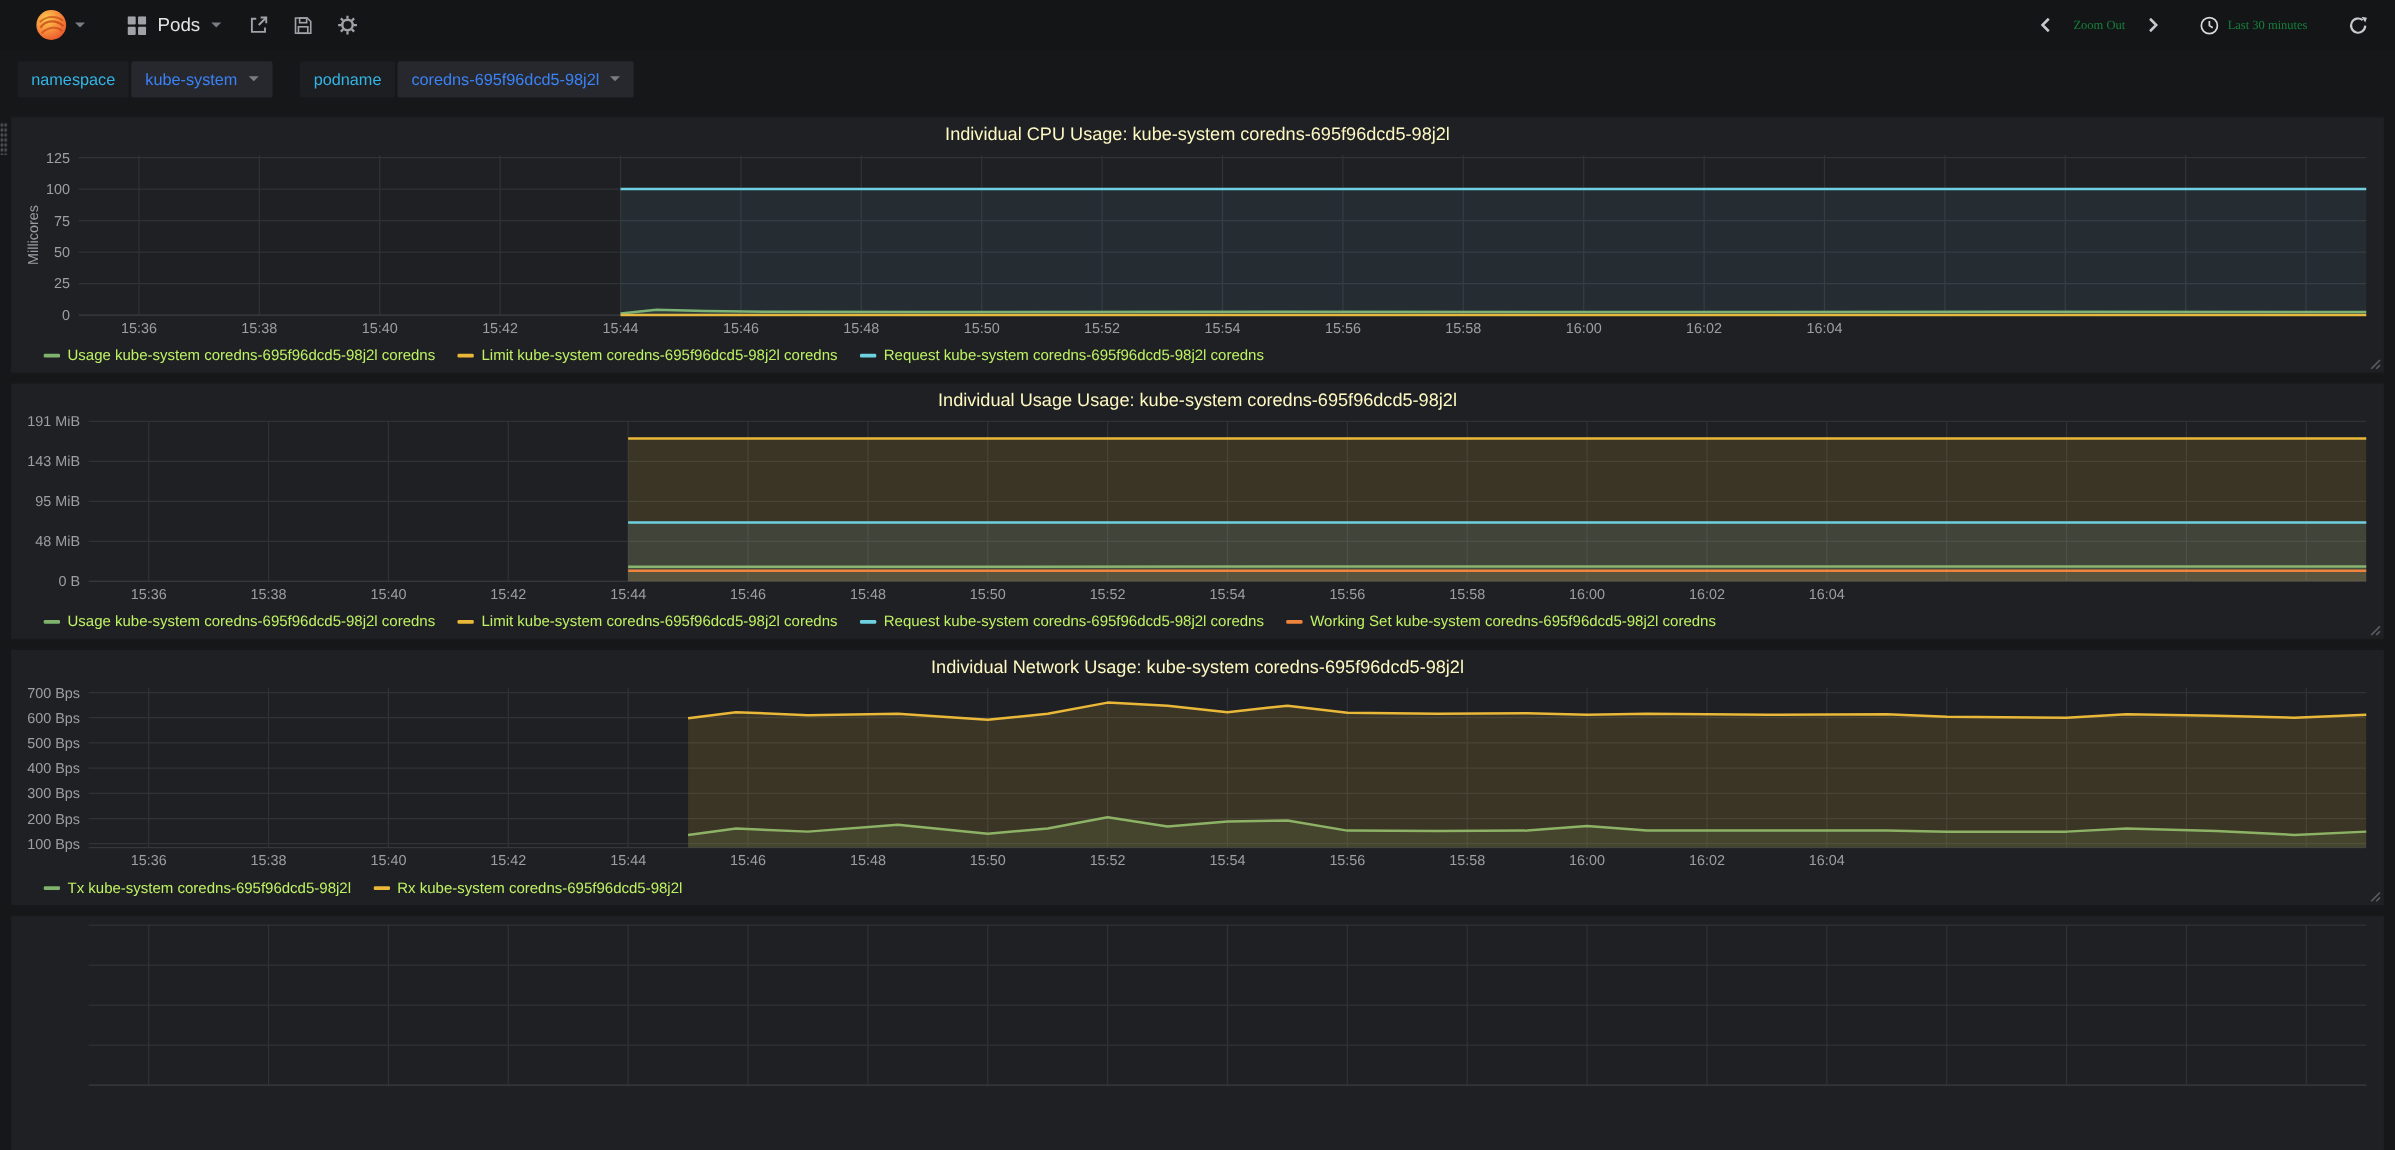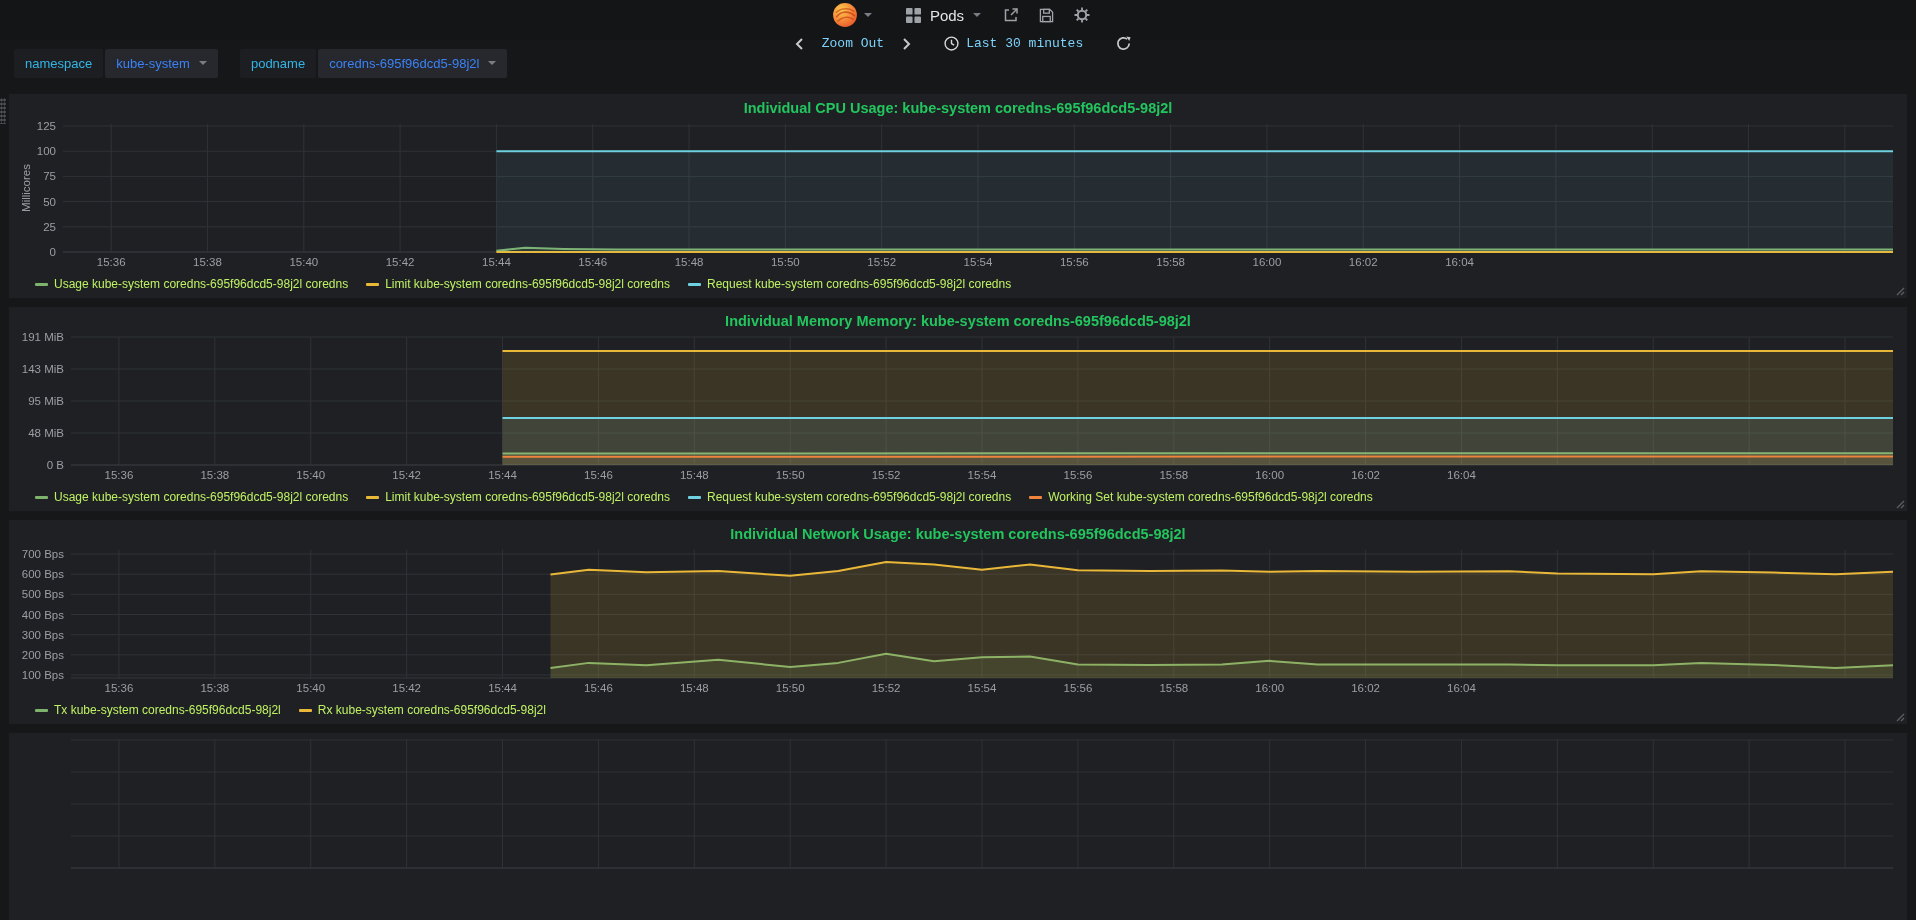--- a/index.html
+++ b/index.html
@@ -1,38 +1,38 @@
 <!DOCTYPE html>
 <html><head>
 <meta charset="utf-8">
 <style>
   *{margin:0;padding:0;box-sizing:border-box}
   html,body{width:1916px;height:920px;overflow:hidden;background:#161719;font-family:"Liberation Sans",sans-serif;}
   
-  .navbar{height:40px;background:#131517;display:flex;align-items:center;justify-content:space-between;padding:0 12px 0 22px;flex-direction:column;}
+  .navbar{height:40px;background:#131517;display:flex;align-items:center;justify-content:space-between;padding:0 12px 0 22px;}
   .nav-left,.nav-right{display:flex;align-items:center;}
   .logo-btn{display:flex;align-items:center;padding:2px 6px;cursor:pointer;}
   .tri-down{width:0;height:0;border-left:4px solid transparent;border-right:4px solid transparent;border-top:4px solid #7a7d83;display:inline-block;}
   .logo-caret{margin-left:6px;}
   .dash-picker{display:flex;align-items:center;gap:9px;padding:6px 12px;margin-left:16px;cursor:pointer;}
   .dash-title{color:#e3e4e6;font-size:15px;}
   .icon-btn{background:none;border:none;padding:6px 10px;cursor:pointer;display:flex;align-items:center;}
-  .nav-text-btn{background:none;border:none;color:#7dd3fc;font-size:13px;font-family:Liberation Mono, monospace;padding:6px 9px;display:flex;align-items:center;gap:7px;cursor:pointer;}
+  .nav-text-btn{background:none;border:none;color:#15803d;font-size:10px;font-family:Liberation Serif, serif;padding:6px 9px;display:flex;align-items:center;gap:7px;cursor:pointer;}
   .nav-sep{width:14px;}
   
   .submenu{height:46px;display:flex;align-items:center;padding:0 14px;gap:22px;background:#161719;}
   .variable{display:flex;align-items:flex-end;gap:2px;}
   .var-label{background:#1c1e22;color:#33b5e5;font-size:13px;padding:7px 11px;border-radius:2px;}
   .var-value{background:#26282d;color:#3b82f6;font-size:13px;padding:7px 11px;border-radius:2px;display:flex;align-items:center;gap:9px;cursor:pointer;}
   
   .dashboard{padding:7px 8px 0;display:flex;flex-direction:column;gap:7px;position:relative;}
   .row-drag{position:absolute;left:0px;top:12px;width:6px;height:26px;cursor:move;
     background-image:radial-gradient(#4d4f54 1px,transparent 1.3px);background-size:3px 4px;}
   .panel{background:#1f2023;border:1px solid #18181a;position:relative;height:206px;padding:3px 10px 0;}
-  .panel-title{text-align:center;color:#22c55e;font-size:14.5px;font-weight:700;height:23px;line-height:23px;cursor:pointer;white-space:nowrap;overflow:hidden;}
+  .panel-title{text-align:center;color:#fef9c3;font-size:14.5px;font-weight:400;height:23px;line-height:23px;cursor:pointer;white-space:nowrap;overflow:hidden;}
   .chart-svg{display:block;}
   .legend{display:flex;align-items:center;gap:18px;padding-left:16px;height:22px;margin-top:1px;overflow:hidden;}
   .legend-item{display:flex;align-items:center;gap:6px;color:#bef264;font-size:12px;cursor:pointer;white-space:nowrap;}
   .legend-swatch{width:13px;height:3px;border-radius:1px;display:inline-block;}
   .resize-handle{position:absolute;right:2px;bottom:2px;width:11px;height:11px;cursor:se-resize;}
   
   .grid{stroke:#2f3237;stroke-width:1;}
   .baseline{stroke:#34373c;stroke-width:1;}
   text.tick{fill:#9b9fa5;font-size:11.5px;font-family:"Liberation Sans",sans-serif;}
   .ytick{text-anchor:end;}
@@ -213,21 +213,21 @@
           <span class="legend-swatch" style="background: rgb(110, 208, 224);"></span>
           <span>Request kube-system coredns-695f96dcd5-98j2l coredns</span>
         </span>
       </div>
     <svg class="resize-handle" viewBox="0 0 11 11">
       <path d="M10 3 L3 10 M10 7 L7 10" stroke="#5a5d62" stroke-width="1.4"></path>
     </svg>
   </div>
 
   <div class="panel">
-    <div class="panel-title">Individual Memory Memory: kube-system coredns-695f96dcd5-98j2l</div>
+    <div class="panel-title">Individual Usage Usage: kube-system coredns-695f96dcd5-98j2l</div>
     <svg class="chart-svg" width="1880" height="152">
         <line x1="52" x2="1874" y1="132" y2="132" class="grid"></line>
         <text x="45" y="136" class="tick ytick">0 B</text>
         <line x1="52" x2="1874" y1="100" y2="100" class="grid"></line>
         <text x="45" y="104" class="tick ytick">48 MiB</text>
         <line x1="52" x2="1874" y1="68" y2="68" class="grid"></line>
         <text x="45" y="72" class="tick ytick">95 MiB</text>
         <line x1="52" x2="1874" y1="36" y2="36" class="grid"></line>
         <text x="45" y="40" class="tick ytick">143 MiB</text>
         <line x1="52" x2="1874" y1="4" y2="4" class="grid"></line>

